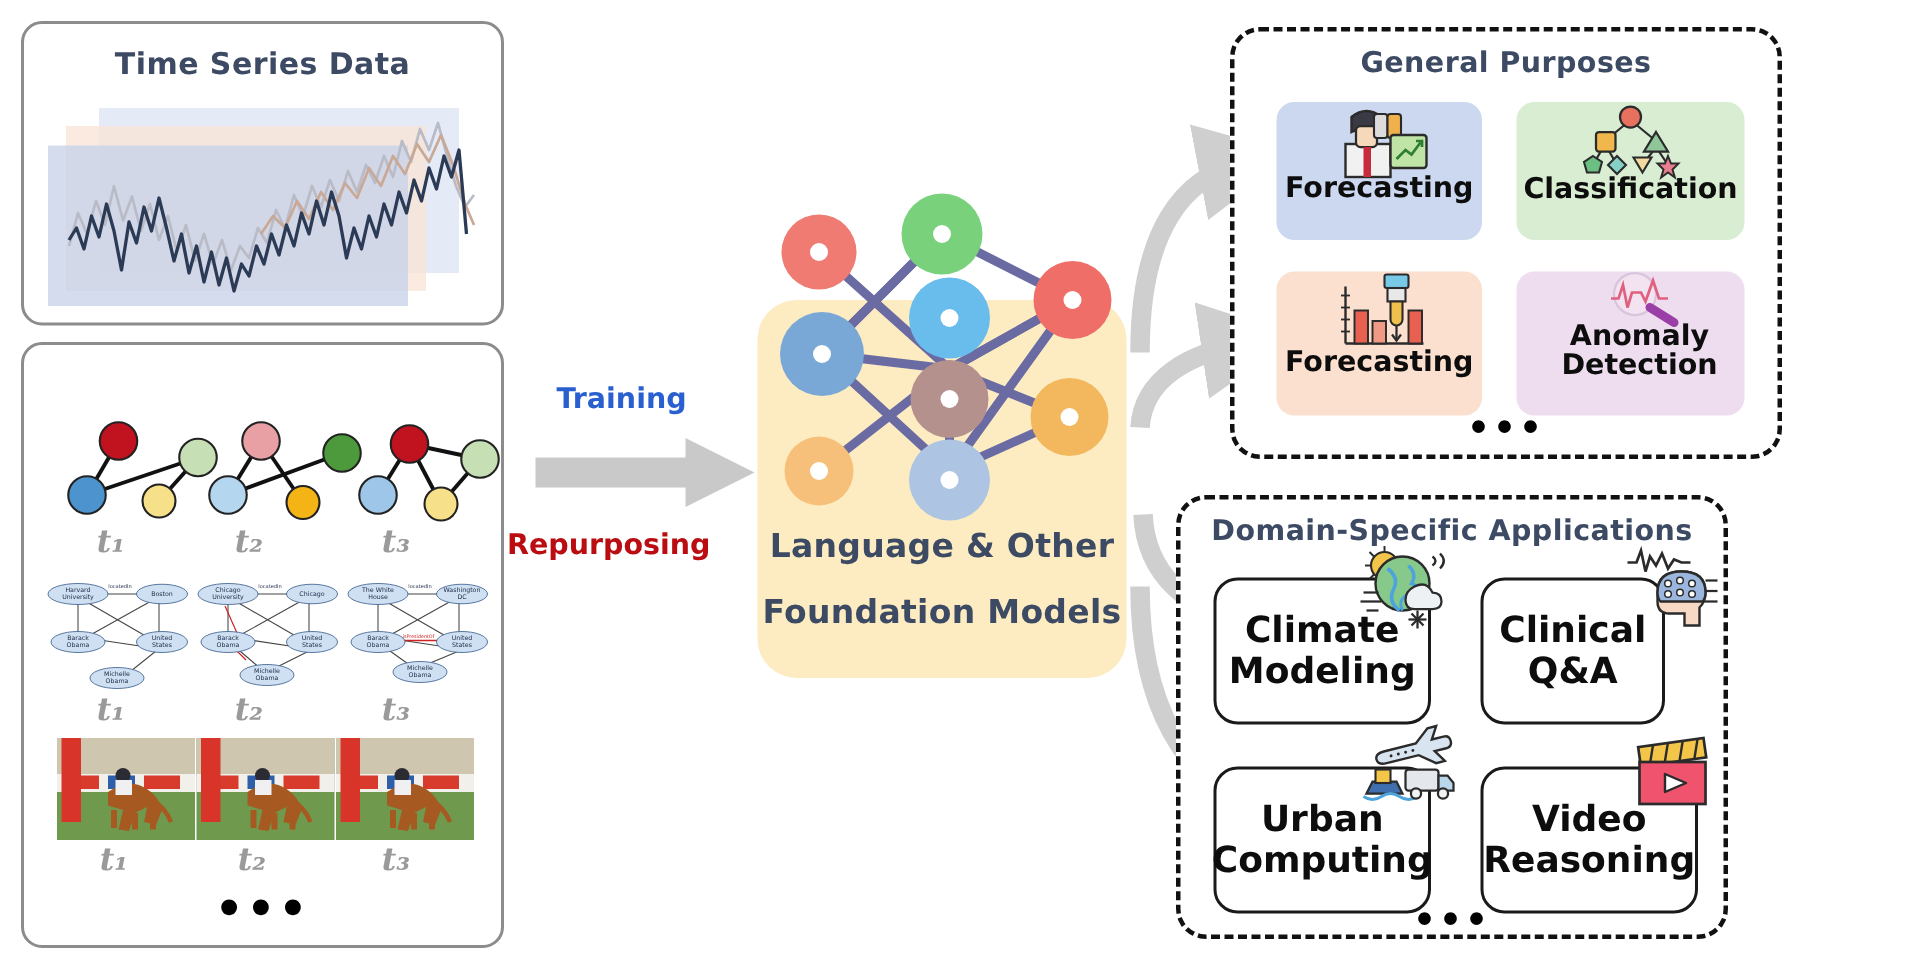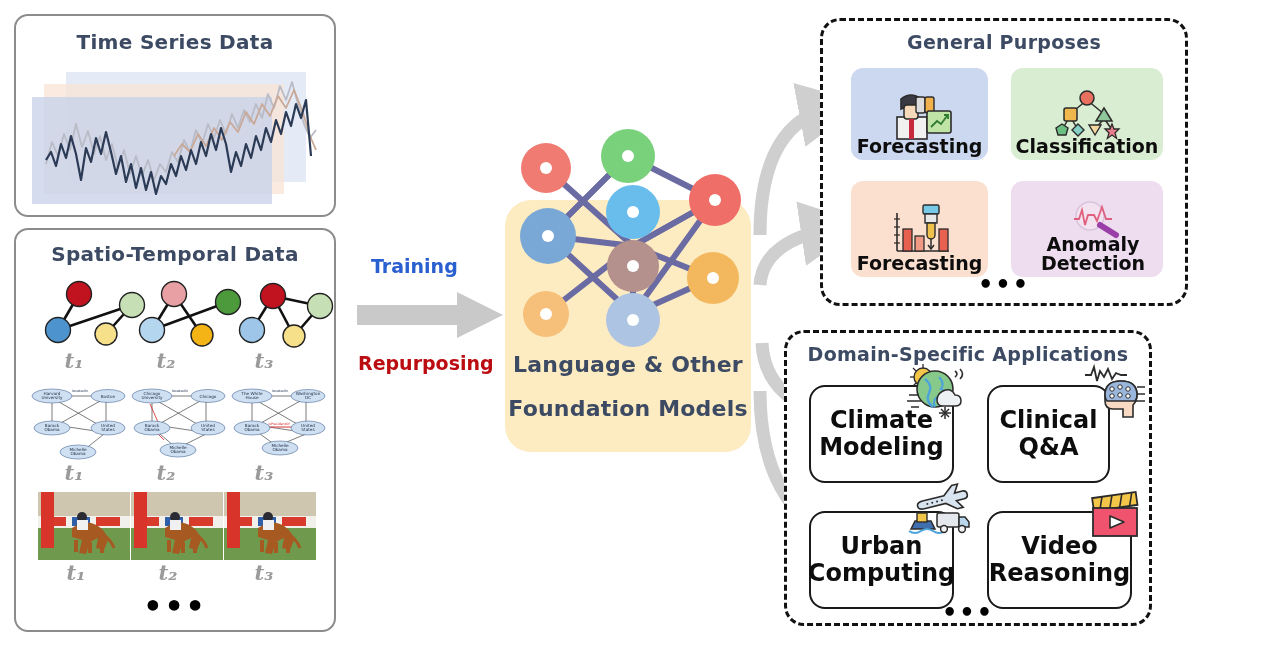--- a/index.html
+++ b/index.html
@@ -79,21 +79,20 @@
     font-size: 19px;
   }
 
   
   .gp-card {
     position: absolute;
     border-radius: 12px;
     display: flex;
     flex-direction: column;
     align-items: center;
-    justify-content: flex-end;
     padding-bottom: 4px;
   }
   .gp-label {
     color: #0d0d0d;
     font-weight: 800;
     font-size: 19px;
     text-align: center;
     line-height: 1.02;
     z-index: 3;
   }
@@ -128,21 +127,20 @@
       <rect x="42" y="8" width="240" height="110" fill="#dfe6f4" opacity=".85"></rect>
       <rect x="20" y="20" width="240" height="110" fill="#fae3d4" opacity=".75"></rect>
       <rect x="8" y="33" width="240" height="107" fill="#c9d3ea" opacity=".8"></rect>
       <polyline fill="none" stroke="#b9bcc7" stroke-width="1.8" stroke-linejoin="round" points="22,100 28,78 34,92 40,70 46,86 52,60 58,83 64,67 70,90 76,72 82,96 88,80 94,104 100,86 106,110 112,92 118,112 124,96 130,116 136,100 142,108 148,88 154,98 160,76 166,88 172,66 178,80 184,60 190,74 196,56 202,70 208,50 214,64 220,46 226,58 232,40 238,54 244,30 250,44 256,22 262,36 268,18 274,40 280,60 286,74 292,66"></polyline>
       <polyline fill="none" stroke="#c9a896" stroke-width="1.8" stroke-linejoin="round" points="150,92 158,80 166,88 174,70 182,82 190,64 198,76 206,58 214,68 222,48 230,60 238,40 246,52 254,32 262,44 270,26 278,46 286,72 292,86"></polyline>
       <polyline fill="none" stroke="#2b3a55" stroke-width="2.2" stroke-linejoin="round" points="22,96 27,88 32,102 37,80 42,94 47,72 52,90 57,116 62,84 67,98 72,74 77,90 82,68 87,88 92,110 97,92 102,118 107,100 112,124 117,104 122,126 127,108 132,130 137,112 142,120 147,100 152,112 157,92 162,106 167,86 172,100 177,78 182,92 187,70 192,86 197,64 202,80 207,108 212,88 217,102 222,80 227,94 232,72 237,86 242,64 247,78 252,56 257,70 262,48 267,62 272,40 277,54 282,36 287,92"></polyline>
     </svg>
   </div>
 
   <div class="solid-panel" style="left:14px; top:228px; width:322px; height:404px;">
-    <div class="panel-title" style="top:12px; font-size:20px;">Spatio-Temporal Data</div>
 
     <svg style="position:absolute; left:6px; top:42px;" width="310" height="78" viewBox="0 0 310 78">
 
       <g stroke="#111" stroke-width="2.6" fill="none">
         <line x1="36" y1="58" x2="57" y2="22"></line>
           <line x1="36" y1="58" x2="110" y2="33"></line>
         <line x1="110" y1="33" x2="84" y2="62"></line>
       </g>
       <circle cx="57" cy="22" r="12.5" fill="#c1121f" stroke="#222" stroke-width="1.4"></circle>
       <circle cx="36" cy="58" r="12.5" fill="#4d94cf" stroke="#222" stroke-width="1.4"></circle>
@@ -296,21 +294,21 @@
     <div class="tlabel" style="left:132px; top:330px; width:40px;">t₂</div>
     <div class="tlabel" style="left:228px; top:330px; width:40px;">t₃</div>
 
     <div class="dots" style="left:0; right:0; top:362px; text-align:center;">•••</div>
   </div>
 
   <div id="training-label" style="left:371px; top:255px;">Training</div>
   <svg style="position:absolute; left:357px; top:292px;" width="146" height="46" viewBox="0 0 146 46">
     <path d="M0 13 H100 V0 L146 23 L100 46 V33 H0 Z" fill="#c9c9c9"></path>
   </svg>
-  <div id="repurposing-label" style="left:358px; top:352px;">Repurposing</div>
+  <div id="repurposing-label" style="left:338px; top:352px;">Repurposing</div>
 
   <div id="center-box" style="left:505px; top:200px; width:246px; height:252px;"></div>
 
   <svg style="position:absolute; left:500px; top:128px;" width="260" height="222" viewBox="0 0 260 222">
     <g stroke="#6b6ba3" stroke-width="6" stroke-linecap="round">
       <line x1="46" y1="40" x2="133" y2="118"></line>
       <line x1="128" y1="28" x2="48" y2="108"></line>
       <line x1="128" y1="28" x2="215" y2="72"></line>
       <line x1="48" y1="108" x2="128" y2="28"></line>
       <line x1="48" y1="108" x2="133" y2="118"></line>

